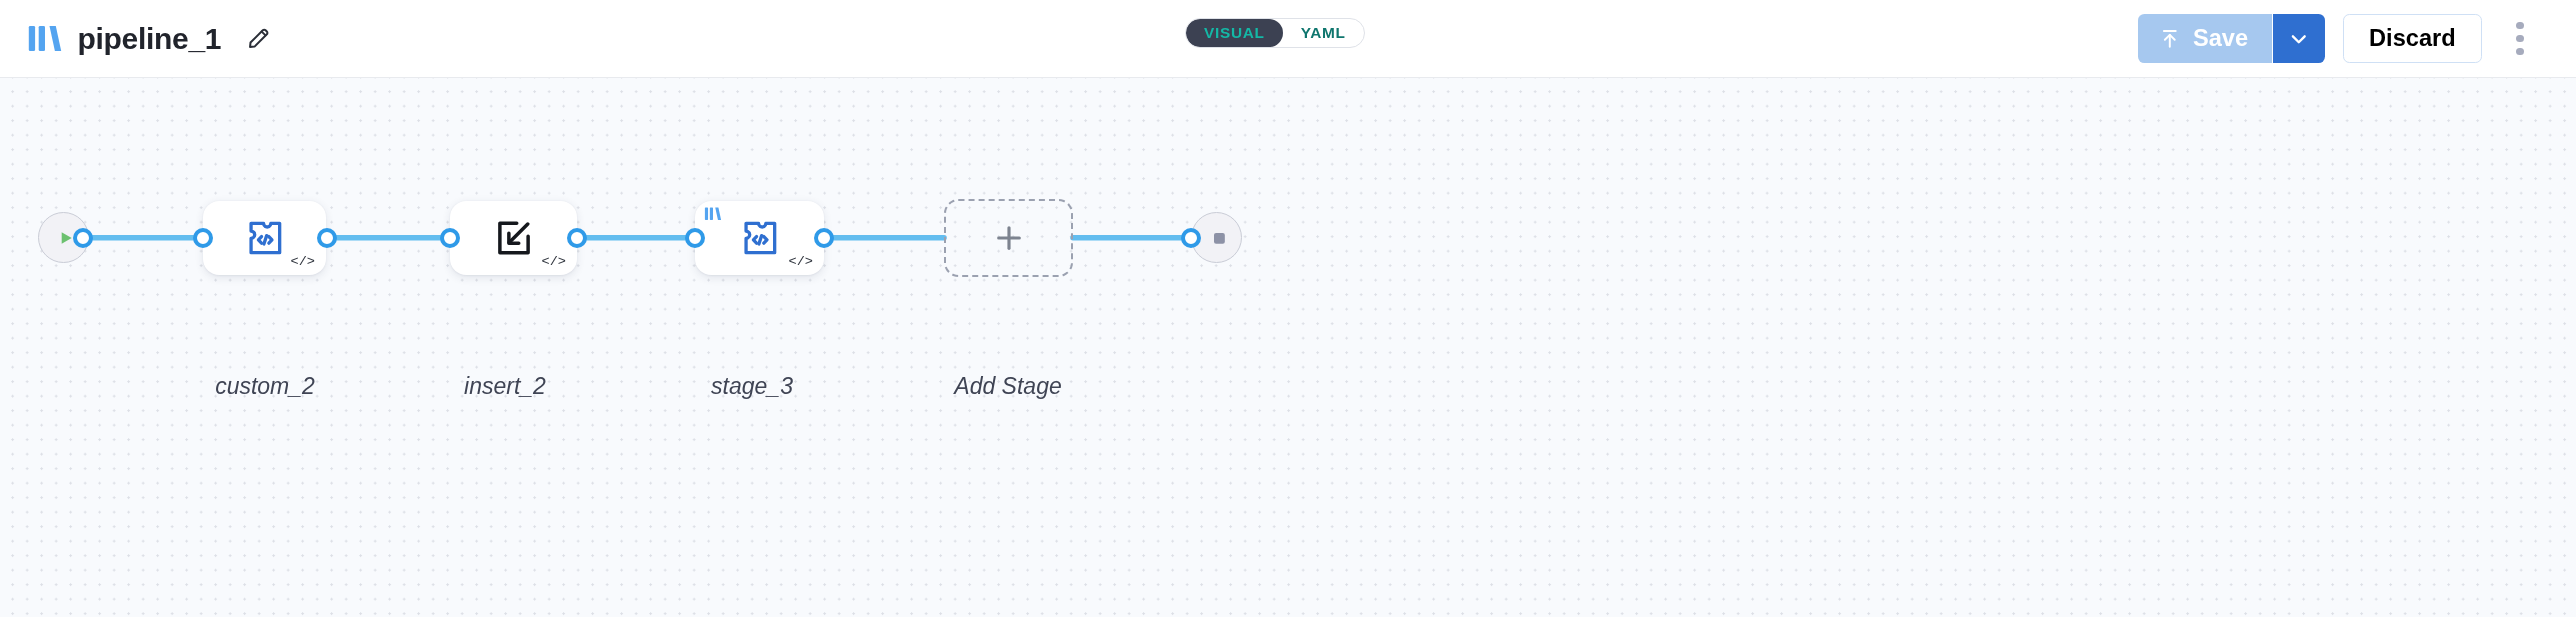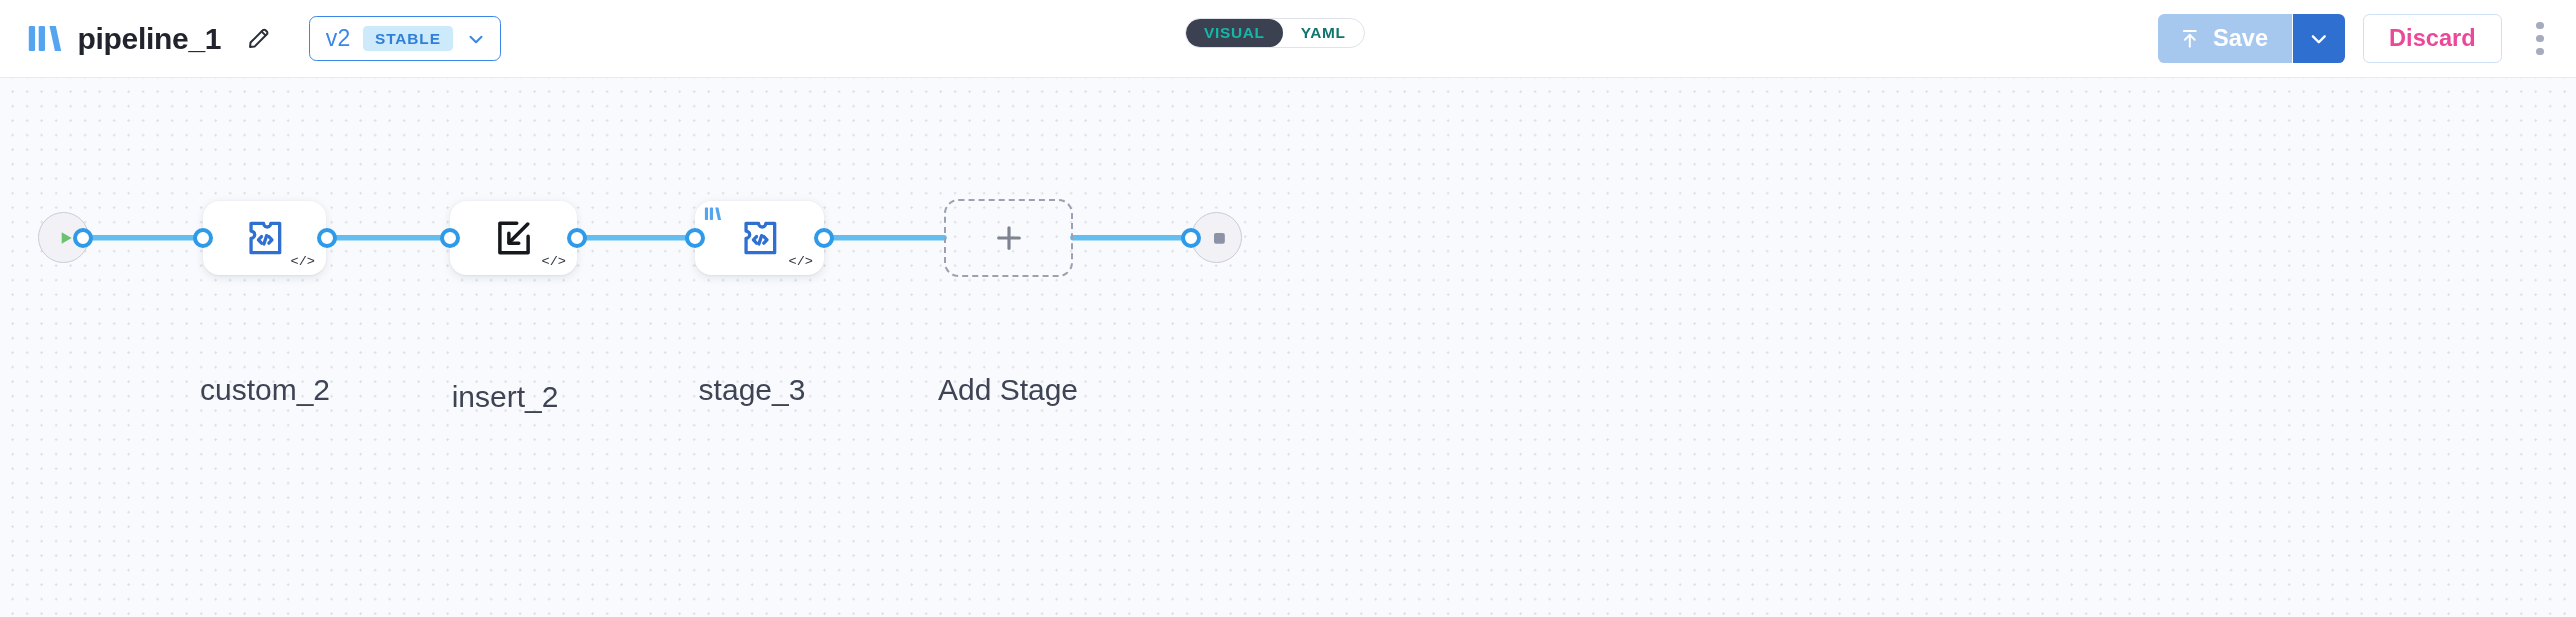--- a/index.html
+++ b/index.html
@@ -140,21 +140,21 @@
   }
   .mode-seg.inactive {
     background: transparent;
     color: #0f766e;
   }
 
   .header-right {
     margin-left: auto;
     display: flex;
     align-items: center;
-    padding-right: 16px;
+    padding-right: 36px;
     gap: 18px;
   }
 
   .save-group {
     display: flex;
     align-items: center;
     border-radius: 6.4px;
     overflow: hidden;
     height: 49px;
   }
@@ -181,21 +181,21 @@
     cursor: pointer;
     border-left: 1.8px solid #ffffff;
     box-sizing: border-box;
   }
 
   .discard-btn {
     height: 49px;
     border: 1.8px solid #cfe0f5;
     border-radius: 6.4px;
     background: #ffffff;
-    color: #ec4899;
+    color: #000000;
     font-size: 23.6px;
     font-weight: bold;
     display: flex;
     align-items: center;
     justify-content: center;
     padding: 0 25.4px;
     cursor: default;
     box-sizing: border-box;
   }
 
@@ -269,25 +269,26 @@
   .node-badge-logo {
     position: absolute;
     left: 9px;
     top: 4.5px;
     width: 18px;
     height: 15.4px;
   }
 
   .node-label {
     position: absolute;
-    font-size: 30px;
+    font-size: 23px;
     color: #3f4454;
     text-align: center;
     white-space: nowrap;
     transform: translateX(-50%);
+    font-style: italic;
   }
 
   .add-stage-card {
     position: absolute;
     border: 2.7px dashed #9ba1b0;
     border-radius: 14.5px;
     background: transparent;
     display: flex;
     align-items: center;
     justify-content: center;
@@ -338,29 +339,20 @@
 
       <div class="app-title">pipeline_1</div>
 
       <div class="edit-pencil-btn">
         <svg width="27" height="27" viewBox="0 0 24 24" fill="none" stroke="#2b2f38" stroke-width="1.8" stroke-linecap="round" stroke-linejoin="round">
           <path d="M4.5 19.5 L4.9 15.6 L15.8 4.7 C16.5 4 17.6 4 18.3 4.7 L19.4 5.8 C20.1 6.5 20.1 7.6 19.4 8.3 L8.5 19.2 Z"></path>
           <path d="M14.9 5.9 L18.2 9.2"></path>
         </svg>
       </div>
 
-      <div class="version-pill">
-        <span class="version-num">v2</span>
-        <span class="version-badge">STABLE</span>
-        <span class="version-chevron">
-          <svg width="22" height="22" viewBox="0 0 24 24" fill="none" stroke="#3b87e8" stroke-width="2.2" stroke-linecap="round" stroke-linejoin="round">
-            <polyline points="6,9.5 12,15.5 18,9.5"></polyline>
-          </svg>
-        </span>
-      </div>
     </div>
 
     <div class="mode-toggle">
       <div class="mode-seg active">VISUAL</div>
       <div class="mode-seg inactive">YAML</div>
     </div>
 
     <div class="header-right">
 
       <div class="save-group">
@@ -437,21 +429,21 @@
         <span style="display:flex;">
           <svg width="44" height="44" viewBox="0 0 24 24" fill="none" stroke="#15181d" stroke-width="1.9" stroke-linejoin="round" stroke-linecap="round">
             <polyline points="13.5,4 4.3,4 4.3,20 19.7,20 19.7,11"></polyline>
             <line x1="19.5" y1="4.4" x2="9.4" y2="14.5"></line>
             <polyline points="9.2,9.4 9.2,14.8 14.6,14.8"></polyline>
           </svg>
         </span>
         <span class="node-badge-code">&lt;/&gt;</span>
       </div>
       <div class="port" style="left:567px; top:150px;"></div>
-      <div class="node-label" style="left:505px; top:302px;">insert_2</div>
+      <div class="node-label" style="left:505px; top:295px;">insert_2</div>
 
       <div class="port" style="left:685px; top:150px;"></div>
       <div class="node-card" style="left:695px; top:123px; width:129px; height:74px;">
         <span class="node-badge-logo">
           <svg width="18" height="15.4" viewBox="0 0 40 34">
             <rect x="2" y="3" width="7" height="28" rx="1.5" fill="#54a4f0"></rect>
             <rect x="13" y="3" width="7" height="28" rx="1.5" fill="#54a4f0"></rect>
             <polygon points="25,3 32,3 38,31 31,31" fill="#54a4f0"></polygon>
           </svg>
         </span>

